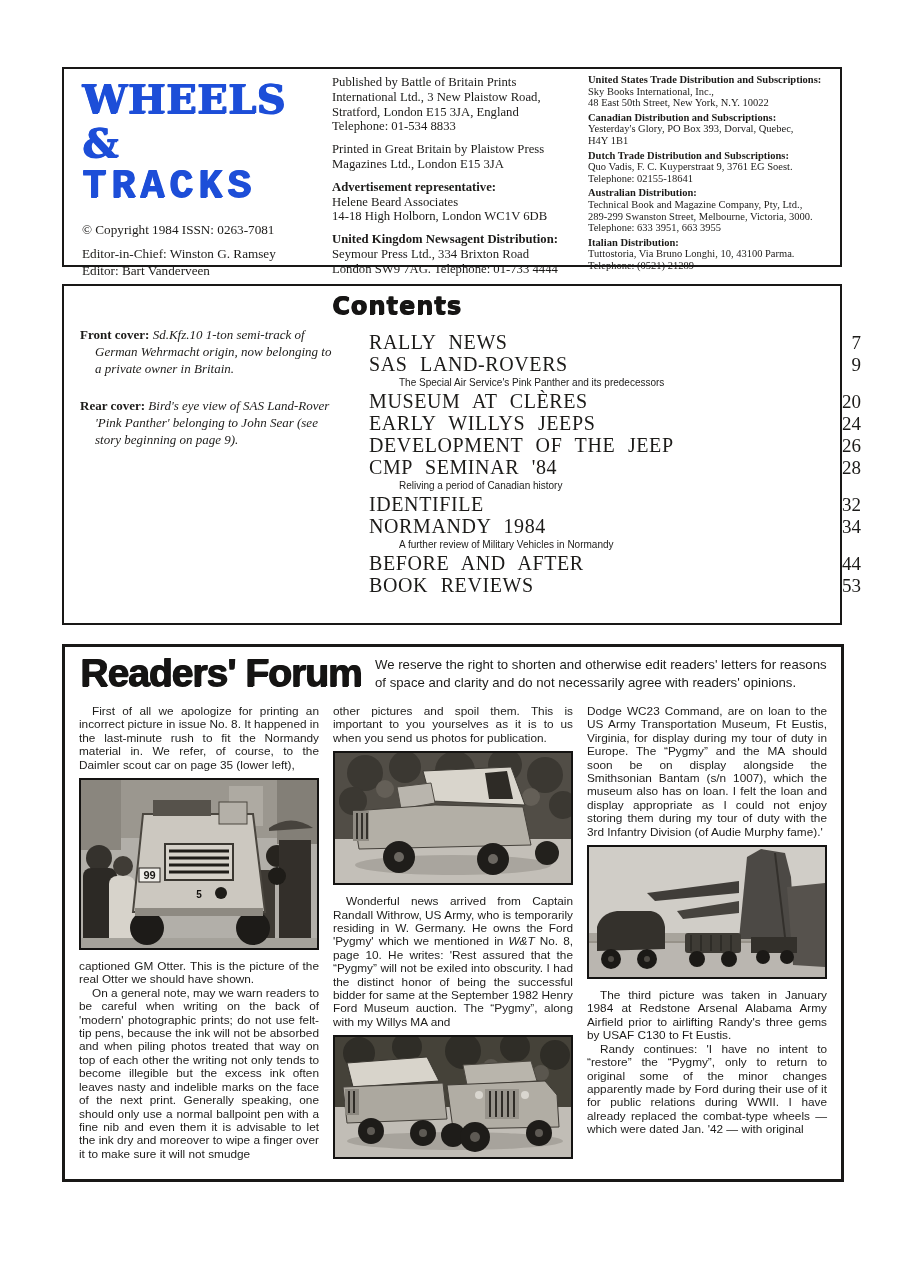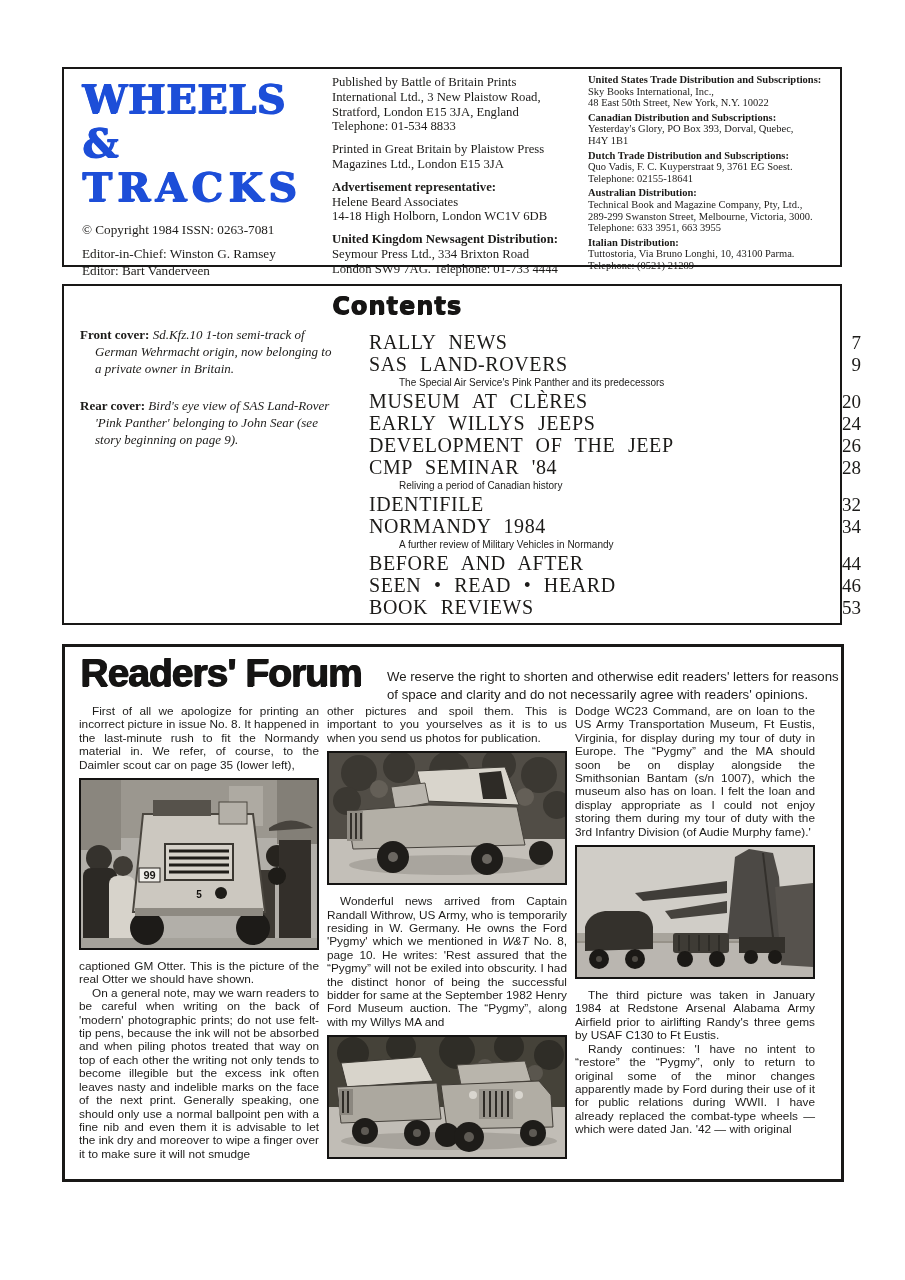--- a/index.html
+++ b/index.html
@@ -6,21 +6,21 @@
   .page { position:relative; width:905px; height:1280px; background:#ffffff;
           color:#1c1b19; font-family:"Liberation Serif", serif; overflow:hidden; }
   .box { position:absolute; left:62px; width:776px; border:2px solid #191817; background:#fff; box-sizing:content-box; }
   .pre { white-space:pre-line; }
 
   
   .masthead { top:67px; height:196px; }
   .m-colA { position:absolute; left:18px; top:8px; width:250px; }
   .logo { font-family:"DejaVu Serif", serif; font-weight:bold; font-size:40px; line-height:44px;
           color:#1d4ed8; text-shadow:1.3px 0 0 currentColor, 0 0.8px 0 currentColor; letter-spacing:0.5px; }
-  .logo .l2 { letter-spacing:5px; }
+  .logo .l2 { letter-spacing:5px;font-family:Liberation Mono, monospace; }
   .m-copy { margin:13px 0 0; font-size:13.2px; }
   .m-eds  { margin:8px 0 0; font-size:13.2px; line-height:16.5px; }
   .m-quart{ margin:9px 0 0; font-size:13.2px; line-height:16.5px; }
   .m-colB { position:absolute; left:268px; top:6px; width:252px; font-size:12.7px; line-height:14.8px; }
   .m-colB p { margin:0 0 8px; }
   .bold { font-weight:bold; }
   .m-colC { position:absolute; left:524px; top:5px; width:248px; font-size:10.5px; line-height:11.6px; }
   .dist { margin-bottom:3px; }
   .dlabel { font-weight:bold; white-space:nowrap; overflow:hidden; }
 
@@ -37,23 +37,23 @@
           font-size:20px; line-height:21px; letter-spacing:0.6px; word-spacing:7px; margin-bottom:1px; }
   .tpage { font-size:19px; letter-spacing:0; word-spacing:0; }
   .tsub { font-family:Liberation Sans, sans-serif; font-size:10px; line-height:13px;
           margin:0 0 2px 30px; color:#22211f; }
 
   
   .forum { top:644px; height:532px; border-width:3px; }
   .ftitle { position:absolute; left:15px; top:0px; margin:0; font-family:"Liberation Sans", sans-serif;
             font-weight:bold; font-size:39px; line-height:52px; letter-spacing:-1px; color:#151413;
             text-shadow:1.1px 0 0 currentColor, 0 0.7px 0 currentColor; }
-  .fdisc { position:absolute; left:310px; top:9px; width:458px; margin:12px;
+  .fdisc { position:absolute; left:310px; top:9px; width:458px; margin:0;
            font-family:"Liberation Sans", sans-serif; font-size:13.2px; line-height:17.5px; }
-  .fcols { position:absolute; left:14px; top:58px; width:752px; height:468px; display:flex; gap:8px; overflow:hidden; }
+  .fcols { position:absolute; left:14px; top:58px; width:752px; height:468px; display:flex; gap:14px; overflow:hidden; }
   .fcol { width:240px; font-family:"Liberation Sans", sans-serif; font-size:11.8px; line-height:13.4px;
           text-align:justify; color:#1d1c1a; }
   .fcol p { margin:0; }
   .fcol p.ind { text-indent:13px; }
   .photo { margin:6px 0 10px; border:2px solid #141312; line-height:0; background:#b5b2ac; }
   .photo svg { display:block; }
   .wt-i { font-style:italic; }
 </style>
 </head>
 <body>
@@ -155,24 +155,20 @@
           <span class="tpage">32</span>
         </div>
       <div class="trow">
           <span>NORMANDY 1984</span>
           <span class="tpage">34</span>
         </div>
       <div class="tsub">A further review of Military Vehicles in Normandy</div>
       <div class="trow">
           <span>BEFORE AND AFTER</span>
           <span class="tpage">44</span>
-        </div>
-      <div class="trow">
-          <span>SEEN • READ • HEARD</span>
-          <span class="tpage">46</span>
         </div>
       <div class="trow">
           <span>BOOK REVIEWS</span>
           <span class="tpage">53</span>
         </div>
     </div>
   </section>
 
   <section class="box forum">
     <h1 class="ftitle">Readers' Forum</h1>

